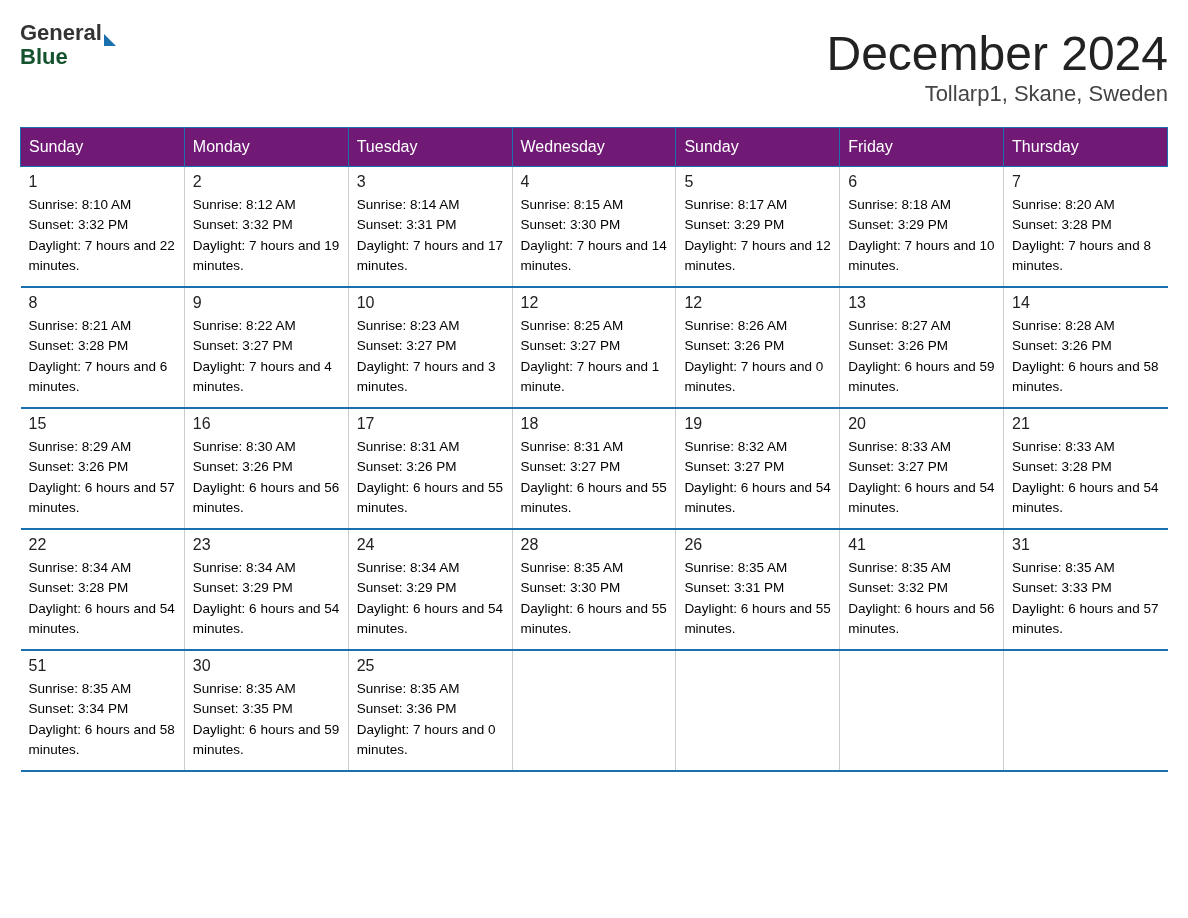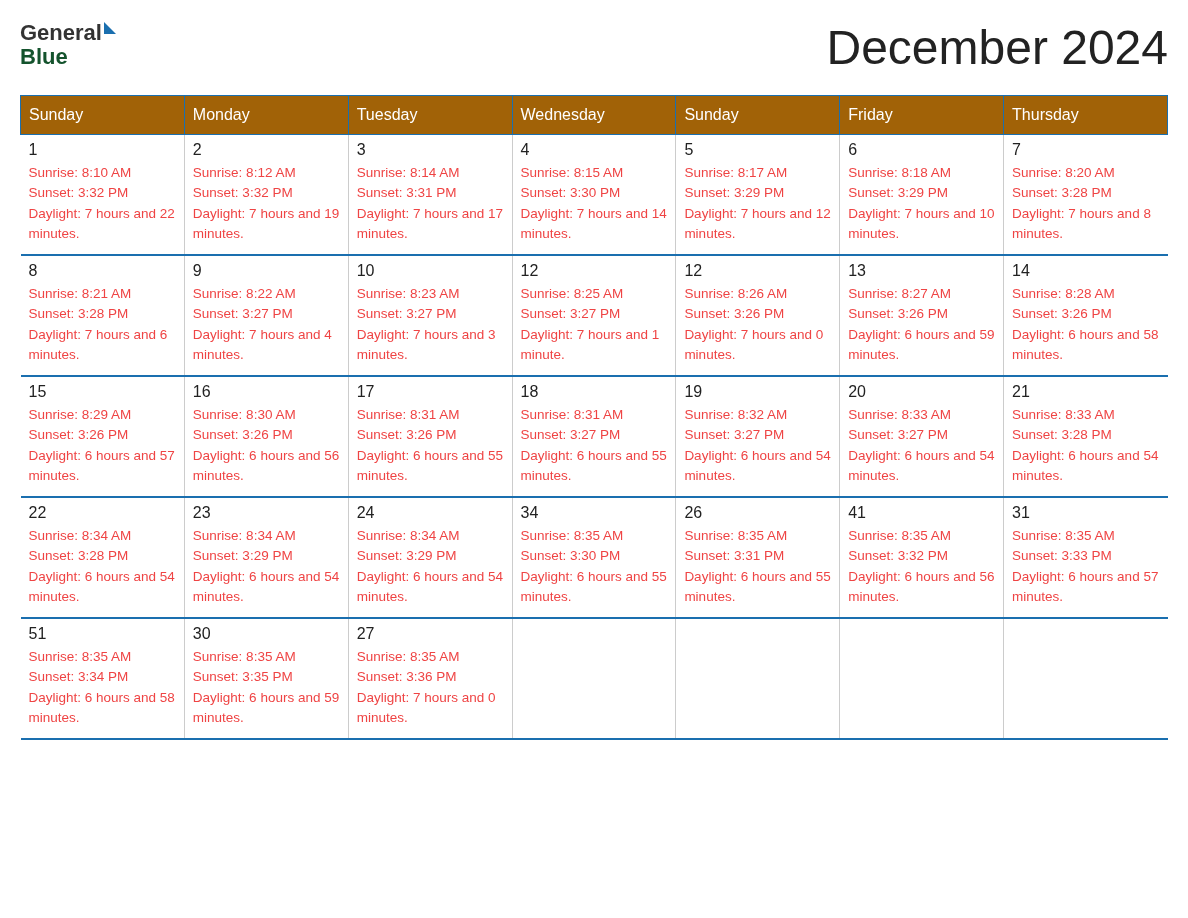--- a/index.html
+++ b/index.html
@@ -16,21 +16,21 @@
       align-items: flex-start;
       margin-bottom: 20px;
     }
     .logo {
       display: flex;
       flex-direction: column;
       align-items: flex-start;
     }
     .logo-top {
       display: flex;
-      align-items: flex-start;
+      align-items: flex-end;
     }
     .logo-general {
       font-size: 22px;
       font-weight: bold;
       color: #333;
     }
     .logo-arrow {
       width: 0;
       height: 0;
       border-left: 12px solid #1a6faf;
@@ -45,32 +45,33 @@
       color: #14532d;
       margin-top: -2px;
     }
     .title-section {
       text-align: right;
     }
     .month-title {
       font-size: 48px;
       font-weight: normal;
       color: #222;
+      margin-top: 6px;
     }
     .location-title {
       font-size: 22px;
       color: #444;
     }
     table {
       width: 100%;
       border-collapse: collapse;
       table-layout: fixed;
     }
     thead tr {
-      background: #a16207;
+      background: #701a75;
       color: #fff;
     }
     thead th {
       padding: 10px 8px;
       font-size: 16px;
       font-weight: normal;
       text-align: left;
       border: 1px solid #1a6faf;
     }
     tbody tr {
@@ -88,39 +89,40 @@
       border-right: none;
     }
     .day-num {
       font-size: 16px;
       font-weight: normal;
       display: block;
       margin-bottom: 4px;
     }
     .day-info {
       line-height: 1.5;
-      color: #ef4444;
+      color: #000000;
     }
     .empty-cell {
       background: #fff;
     }
   </style>
 </head>
 <body>
 
 <div class="header">
   <div class="logo">
     <div class="logo-top">
       <span class="logo-general">General</span>
       <div class="logo-arrow"></div>
     </div>
     <span class="logo-blue">Blue</span>
   </div>
   <div class="title-section">
     <div class="month-title">December 2024</div>
+    <div class="location-title">Tollarp1, Skane, Sweden</div>
   </div>
 </div>
 
 <table>
   <thead>
     <tr>
     <th>Sunday</th>
         <th>Monday</th>
         <th>Tuesday</th>
         <th>Wednesday</th>
@@ -178,35 +180,35 @@
         <td><span class="day-num">21</span>
 <span class="day-info">Sunrise: 8:33 AM<br>Sunset: 3:28 PM<br>Daylight: 6 hours and 54 minutes.</span></td>
       </tr>
       <tr>
         <td><span class="day-num">22</span>
 <span class="day-info">Sunrise: 8:34 AM<br>Sunset: 3:28 PM<br>Daylight: 6 hours and 54 minutes.</span></td>
         <td><span class="day-num">23</span>
 <span class="day-info">Sunrise: 8:34 AM<br>Sunset: 3:29 PM<br>Daylight: 6 hours and 54 minutes.</span></td>
         <td><span class="day-num">24</span>
 <span class="day-info">Sunrise: 8:34 AM<br>Sunset: 3:29 PM<br>Daylight: 6 hours and 54 minutes.</span></td>
-        <td><span class="day-num">34</span>
+        <td><span class="day-num">28</span>
 <span class="day-info">Sunrise: 8:35 AM<br>Sunset: 3:30 PM<br>Daylight: 6 hours and 55 minutes.</span></td>
         <td><span class="day-num">26</span>
 <span class="day-info">Sunrise: 8:35 AM<br>Sunset: 3:31 PM<br>Daylight: 6 hours and 55 minutes.</span></td>
         <td><span class="day-num">41</span>
 <span class="day-info">Sunrise: 8:35 AM<br>Sunset: 3:32 PM<br>Daylight: 6 hours and 56 minutes.</span></td>
         <td><span class="day-num">31</span>
 <span class="day-info">Sunrise: 8:35 AM<br>Sunset: 3:33 PM<br>Daylight: 6 hours and 57 minutes.</span></td>
       </tr>
       <tr>
         <td><span class="day-num">51</span>
 <span class="day-info">Sunrise: 8:35 AM<br>Sunset: 3:34 PM<br>Daylight: 6 hours and 58 minutes.</span></td>
         <td><span class="day-num">30</span>
 <span class="day-info">Sunrise: 8:35 AM<br>Sunset: 3:35 PM<br>Daylight: 6 hours and 59 minutes.</span></td>
-        <td><span class="day-num">27</span>
+        <td><span class="day-num">25</span>
 <span class="day-info">Sunrise: 8:35 AM<br>Sunset: 3:36 PM<br>Daylight: 7 hours and 0 minutes.</span></td>
         <td class="empty-cell"></td>
         <td class="empty-cell"></td>
         <td class="empty-cell"></td>
         <td class="empty-cell"></td>
       </tr>
     </tbody>
 </table>
 
 </body></html>

